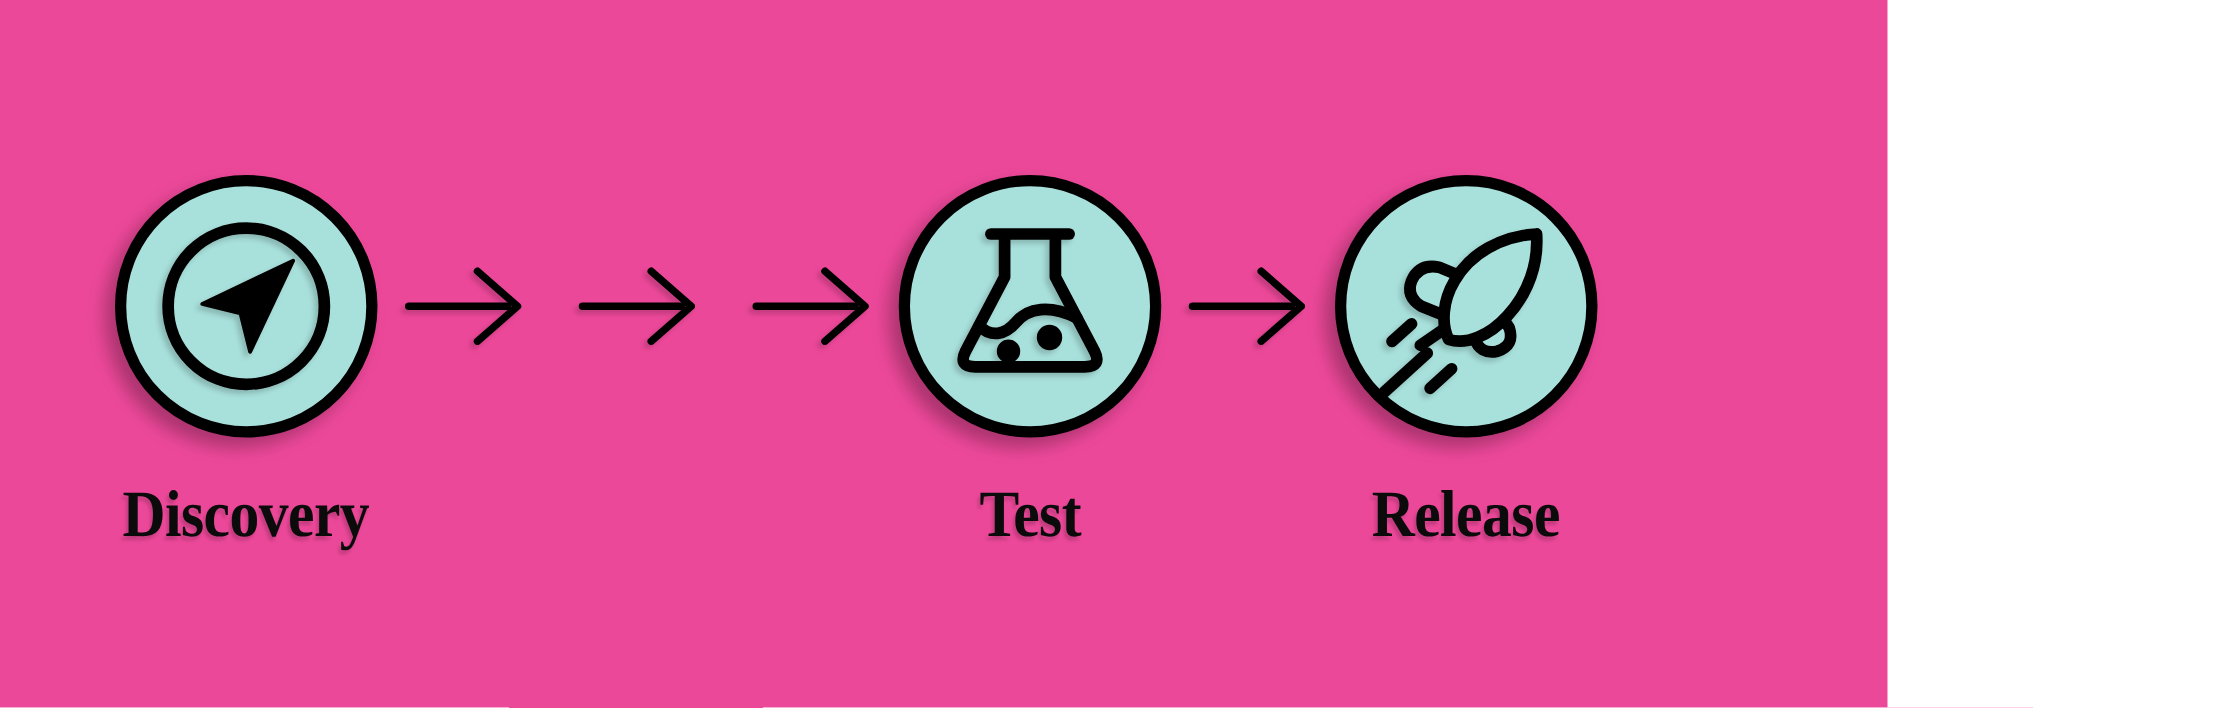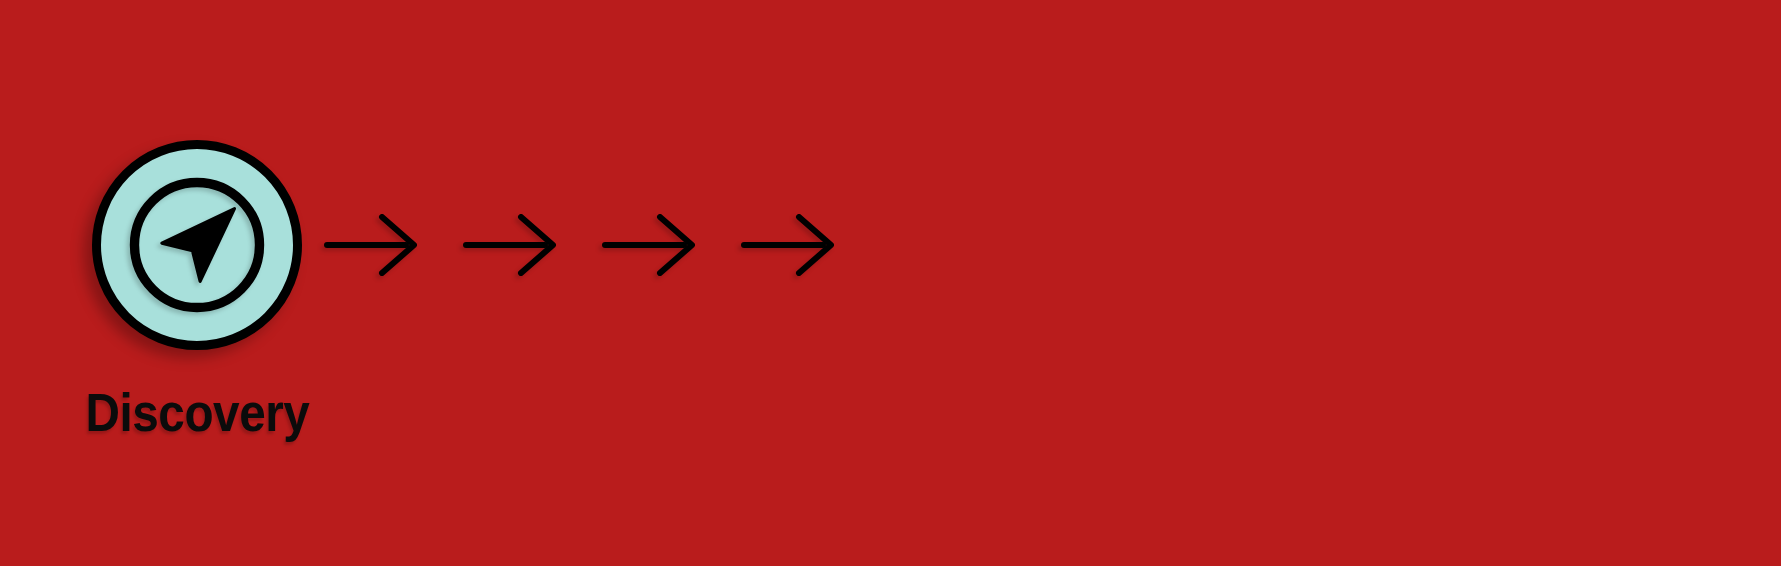--- a/index.html
+++ b/index.html
@@ -1,21 +1,21 @@
 <!DOCTYPE html>
 <html><head>
 <meta charset="utf-8">
 <style>
   html,body { margin:0; padding:0; background:#ffffff; }
   .canvas {
     position:relative;
-    width:1781px; height:566px;
-    background:#b91c1c;
+    width:1510px; height:566px;
+    background:#ec4899;
     overflow:hidden;
-    font-family:Liberation Sans, sans-serif;
+    font-family:Liberation Serif, serif;
   }
   .flow {
     display:flex;
     align-items:flex-start;
     padding:140px 0 0 92px;
   }
   .step {
     width:210px;
     display:flex;
     flex-direction:column;
@@ -88,23 +88,52 @@
     </div>
 
 
     <div class="arrow-cell">
       <svg width="100" height="72" viewBox="0 0 100 72">
         <path class="ic" stroke-width="11" d="M5 36 H84"></path>
         <path class="ic" stroke-width="11.5" d="M60 8 L92 36 L60 64"></path>
       </svg>
     </div>
 
+    <div class="step">
+      <div class="node-circle">
+        <svg viewBox="0 0 96 96">
+          <path class="ic" stroke-width="7" stroke-linecap="butt" d="M28 11 H68"></path>
+          <path class="ic" d="M35 14 V33 L15 71 Q11 79 20 79 H76 Q85 79 81 71 L61 33 V14"></path>
+          <path class="ic" stroke-width="5.5" d="M22 58 C28 64 35 63 41 56 C47 49 58 47 72 54"></path>
+          <circle class="ic-fill" cx="37" cy="71" r="5.5"></circle>
+          <circle class="ic-fill" cx="58" cy="64" r="6"></circle>
+        </svg>
+      </div>
+      <div class="step-label">Test</div>
+    </div>
 
     <div class="arrow-cell">
       <svg width="100" height="72" viewBox="0 0 100 72">
         <path class="ic" stroke-width="11" d="M5 36 H84"></path>
         <path class="ic" stroke-width="11.5" d="M60 8 L92 36 L60 64"></path>
       </svg>
     </div>
 
+    <div class="step">
+      <div class="node-circle">
+        <svg viewBox="0 0 96 96">
+
+          <path class="ic ic-bg" d="M46 33 L34 28 Q24 26 20 35 Q17 43 25 48 L40 54 Z"></path>
+          <path class="ic ic-bg" d="M64 50 L70 59 Q73 68 64 71 Q55 73 52 64 L48 54 Z"></path>
+
+          <path class="ic ic-bg" d="M84 11 C66 12 50 21 42 35 C36 45 35 57 39 65 C48 68 60 63 69 53 C80 41 85 26 84 11 Z"></path>
+
+          <path class="ic" stroke-width="6.5" d="M10 66 L20 57"></path>
+          <path class="ic" stroke-width="6.5" d="M24.5 68 L35.5 60.5"></path>
+          <path class="ic" stroke-width="6.5" d="M6 92 L28 72"></path>
+          <path class="ic" stroke-width="6.5" d="M29.5 90 L40.5 80"></path>
+        </svg>
+      </div>
+      <div class="step-label">Release</div>
+    </div>
 
   </div>
 </div>
 
 </body></html>

